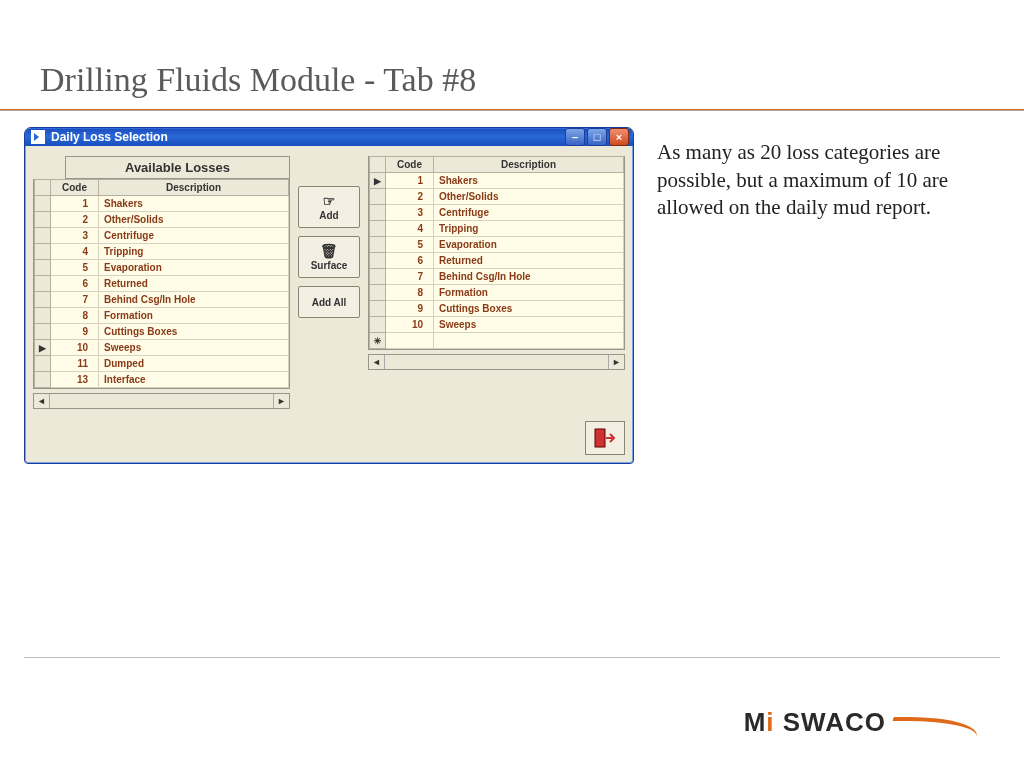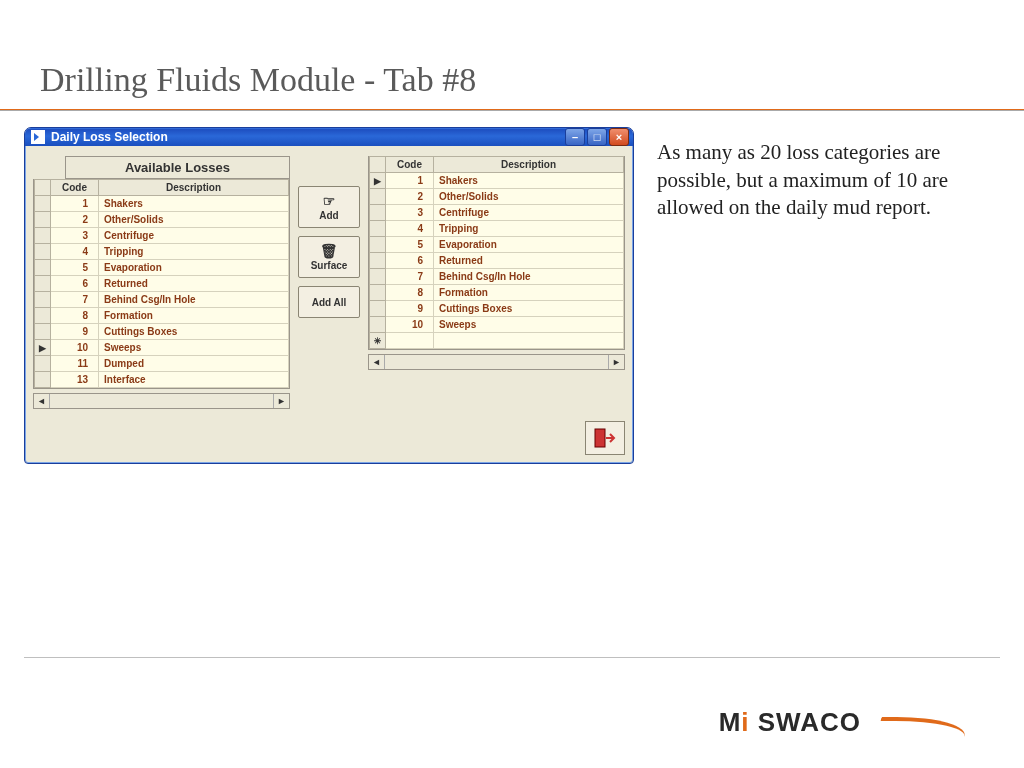--- a/index.html
+++ b/index.html
@@ -163,23 +163,23 @@
     border: 1px solid #8a8573; background:#f3efe2;
     display:flex; align-items:center; justify-content:center;
   }
   .exit-btn svg { width: 24px; height: 24px;}
 
   .bottom-rule {
     position:absolute; left:24px; right:24px; bottom:110px;
     height:1px; background:#bfbfbf;
   }
   .logo {
-    position:absolute; right:56px; bottom:30px;
+    position:absolute; right:44px; bottom:30px;
     font-family: Arial, sans-serif; font-weight:900;
-    display:flex; align-items:center; gap:17px;
+    display:flex; align-items:center; gap:4px;
   }
   .logo .txt { font-size:26px; letter-spacing:1px; color:#2a2a2a; }
   .logo .txt .i { color:#e06a1a; }
   .logo .swoosh { position:relative; width:90px; height:24px; }
   .logo .swoosh::before {
     content:""; position:absolute; left:0; top:6px; width:90px; height:16px;
     border-top:4px solid #e06a1a; border-radius: 0 90px 0 0 / 0 24px 0 0;
     transform: skewX(-20deg);
   }
 </style>

